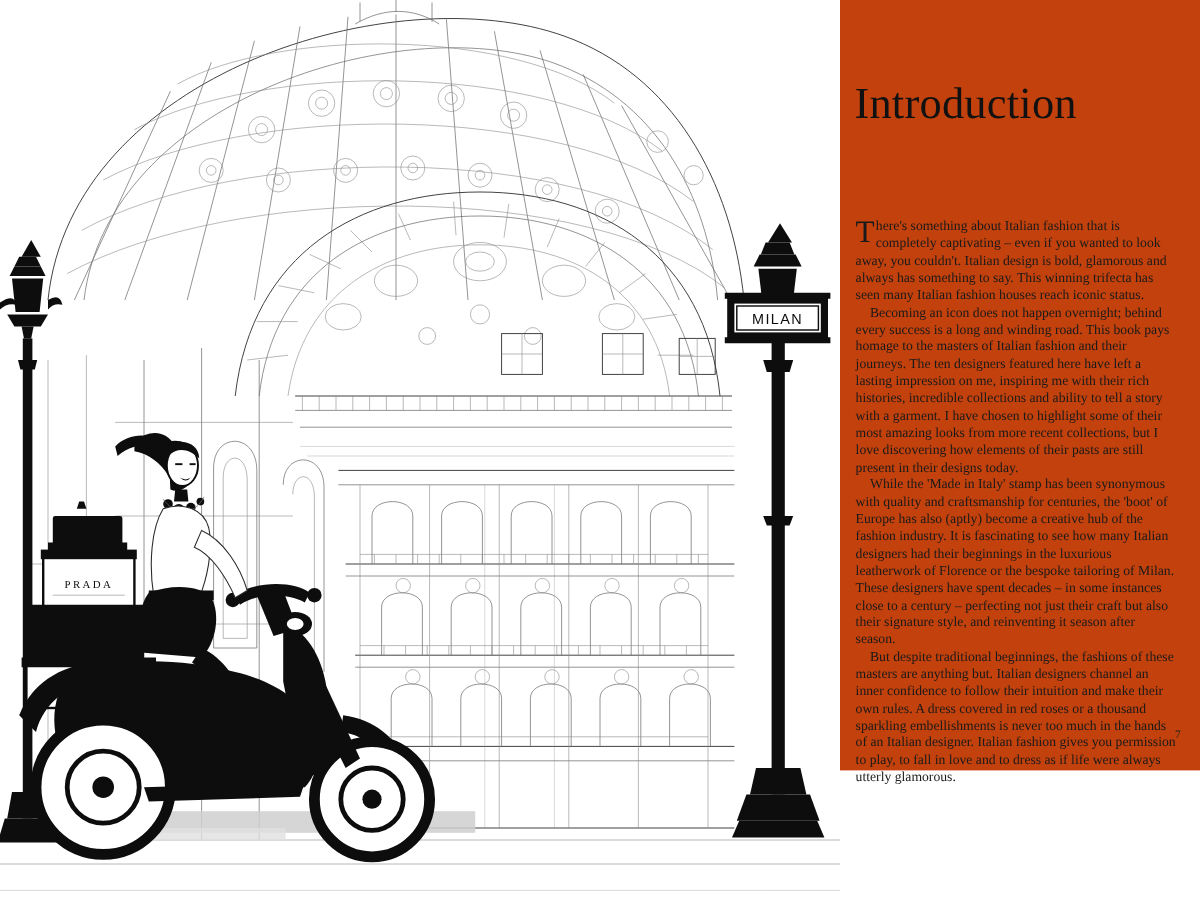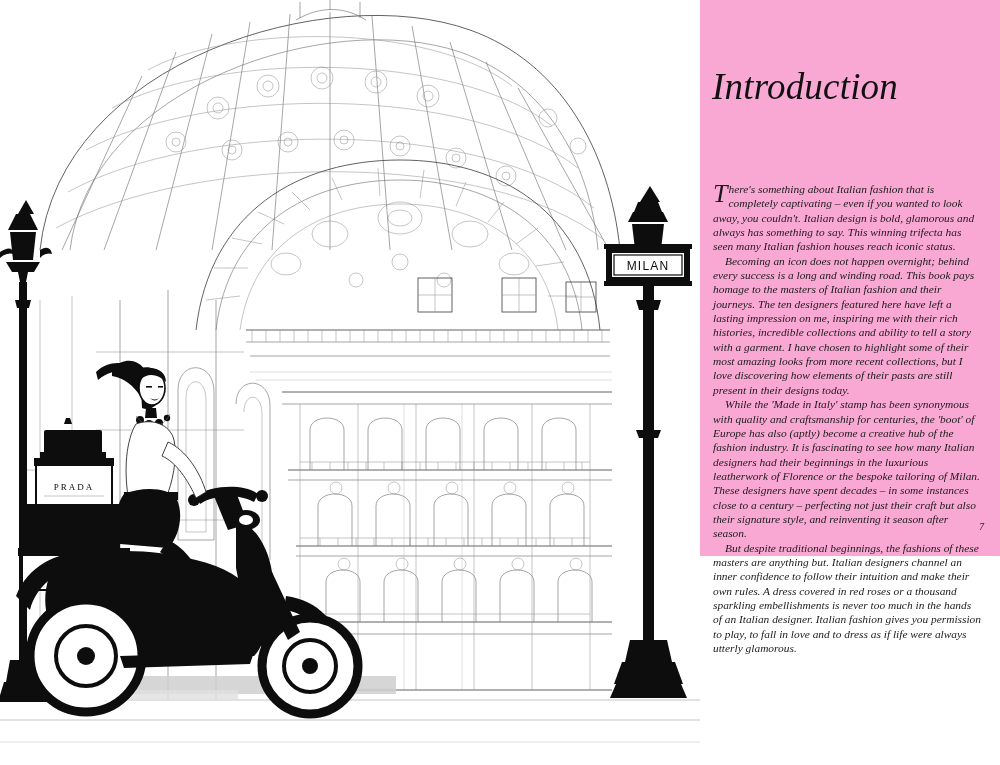--- a/index.html
+++ b/index.html
@@ -23,24 +23,23 @@
     width: 700px; height: 765px;
     overflow: hidden;
     background: #ffffff;
     padding-left: 36px;
   }
   .illus-svg { position: absolute; top: 0; left: 0; }
 
   
   .text-page {
     position: relative;
-    width: 300px; height: 556px;
-    background: #f9a8d4;
+    width: 300px; height: 642px;
+    background: #c2410c;
     padding: 0;
-    font-style: italic;
   }
   .chapter-title {
     position: absolute;
     top: 40px; left: 12px;
     font-family: "Liberation Serif", serif;
     font-size: 37px;
     font-weight: 400;
     letter-spacing: 0.2px;
     color: #111;
   }

